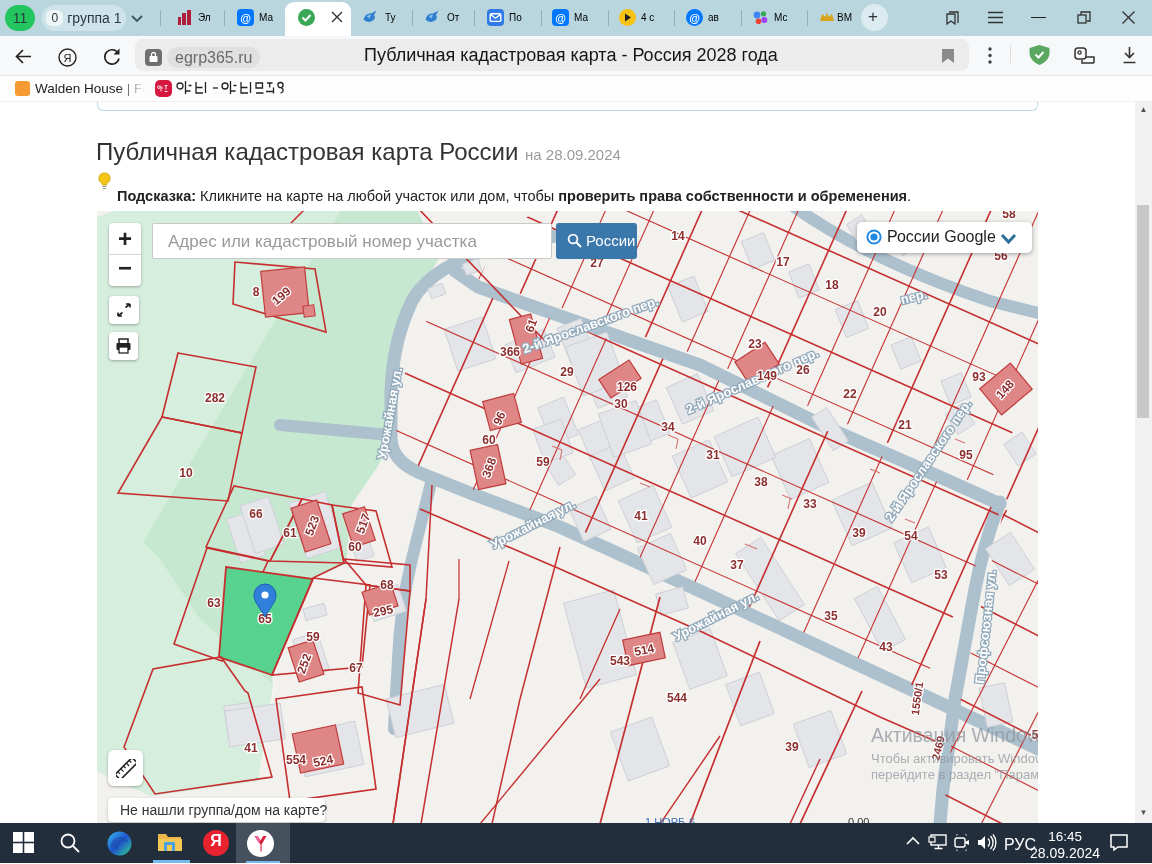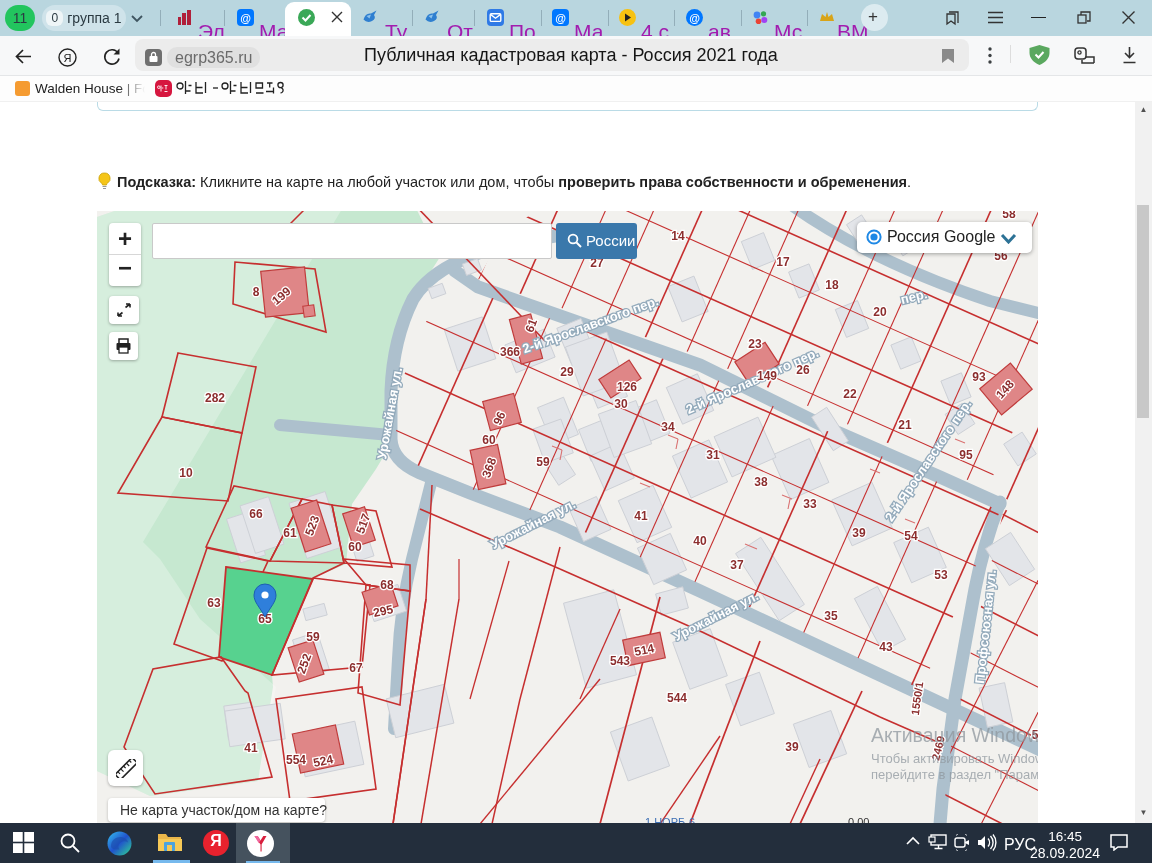--- a/index.html
+++ b/index.html
@@ -1,20 +1,20 @@
 <!DOCTYPE html>
 <html><head><meta charset="utf-8"><style>
 *{margin:0;padding:0;box-sizing:border-box}
 html,body{width:1152px;height:864px;overflow:hidden;font-family:"Liberation Sans",sans-serif}
 .abs{position:absolute}
 
 #tabbar{position:relative;width:1152px;height:36px;background:#b9d6df}
 .pill{position:absolute;top:5px;height:26px;border-radius:13px;background:#cfe3ea;display:flex;align-items:center;justify-content:center;color:#2b3a42;font-size:14px;white-space:nowrap}
 .tabico{position:absolute;top:9px;width:17px;height:17px}
-.tabtxt{position:absolute;top:20px;font-size:21px;color:#a21caf}
+.tabtxt{position:absolute;top:12px;font-size:10px;color:#000000}
 .sep{position:absolute;top:10px;width:1px;height:16px;background:#93aeb9}
 .winbtn{position:absolute;top:8px;color:#222;font-size:15px}
 
 #toolbar{position:relative;width:1152px;height:40px;background:#f7f8f9;border-bottom:1px solid #e4e6e8}
 
 #bmbar{position:relative;width:1152px;height:26px;background:#fdfdfd;border-bottom:1px solid #f0f0f0;box-sizing:border-box}
 
 #page{position:relative;width:1152px;height:721px;background:#ffffff;overflow:hidden}
 #map{position:absolute;left:97px;top:109px;width:941px;height:613px;overflow:hidden}
 .mbtn{position:absolute;background:#fff;border-radius:4px;box-shadow:0 1px 3px rgba(0,0,0,.3)}
@@ -150,21 +150,21 @@
       <path d="M16.5 1.5v6h-6z" fill="#222"></path>
     </svg>
   <div class="abs" style="left:135px;top:3px;width:834px;height:32px;border-radius:8px;background:#ececec"></div>
   <div class="abs" style="left:145px;top:13px;width:17px;height:17px;border-radius:4px;background:#6f6f6f"></div>
   <svg class="abs" style="left:148px;top:15px;width:11px;height:12px" viewBox="0 0 11 12">
       <rect x="1.5" y="5" width="8" height="6" rx="1" fill="#fff"></rect>
       <path d="M3.5 5V3.5a2 2 0 0 1 4 0V5" stroke="#fff" stroke-width="1.3" fill="none"></path>
     </svg>
   <div class="abs" style="left:167px;top:11px;width:93px;height:21px;border-radius:10px;background:#e0e0e0"></div>
   <div class="abs" style="left:175px;top:13px;font-size:16px;color:#6a6a6a">egrp365.ru</div>
-  <div class="abs" style="left:364px;top:9px;font-size:18px;color:#161616">Публичная кадастровая карта - Россия 2021 года</div>
+  <div class="abs" style="left:364px;top:9px;font-size:18px;color:#161616">Публичная кадастровая карта - Россия 2028 года</div>
   <svg class="abs" style="left:941px;top:12px;width:14px;height:16px" viewBox="0 0 14 16">
       <path d="M1 1h12v14l-6-4.5L1 15z" fill="#8a8a8a"></path>
     </svg>
   <svg class="abs" style="left:988px;top:11px;width:4px;height:17px" viewBox="0 0 4 17">
       <circle cx="2" cy="2" r="1.7" fill="#3c4043"></circle>
       <circle cx="2" cy="8.5" r="1.7" fill="#3c4043"></circle>
       <circle cx="2" cy="15" r="1.7" fill="#3c4043"></circle>
     </svg>
   <div class="abs" style="left:1010px;top:9px;width:1px;height:18px;background:#ddd"></div>
   <svg class="abs" style="left:1029px;top:9px;width:21px;height:20px" viewBox="0 0 21 20">
@@ -202,25 +202,26 @@
       <path d="M65 2v11h7M65 7.5h6.5M74.5 2v11"></path>
       <path d="M80 3h6.5v5H80zM80 13h7.5"></path>
       <path d="M91 3h5.5M93.7 3v4.5m-3.7 4h8M97.5 7.5v6"></path>
       <path d="M104.5 2.5a2.6 2.6 0 1 0 0 5.2 2.6 2.6 0 0 0 0-5.2zm0 5.2a2.6 2.6 0 1 1 0 5.2"></path>
     </g>
   </svg>
 </div>
 
 <div id="page">
   <div class="abs" style="left:97px;top:-10px;width:941px;height:19px;border:1px solid #badbe6;border-top:none;border-radius:0 0 6px 6px"></div>
+  <div class="abs" style="left:96px;top:36px;font-size:24px;color:#333">Публичная кадастровая карта России <span style="font-size:15px;color:#9a9a9a">на 28.09.2024</span></div>
   <svg class="abs" style="left:98px;top:70px;width:13px;height:18px" viewBox="0 0 13 18">
       <path d="M6.5 1a5.5 5.5 0 0 1 3 10.2c-.8.5-1 1-1 1.8h-4c0-.8-.2-1.3-1-1.8A5.5 5.5 0 0 1 6.5 1z" fill="#f5c518" stroke="#caa20a" stroke-width=".8"></path>
       <path d="M4.5 14.5h4M5 16.5h3" stroke="#999" stroke-width="1"></path>
     </svg>
-  <div class="abs" style="left:117px;top:72px;font-size:14.5px;color:#222"><b>Подсказка:</b> Кликните на карте на любой участок или дом, чтобы <b>проверить права собственности и обременения</b>.</div>
+  <div class="abs" style="left:117px;top:86px;font-size:14.5px;color:#222"><b>Подсказка:</b> Кликните на карте на любой участок или дом, чтобы <b>проверить права собственности и обременения</b>.</div>
 
   <div id="map">
       <svg width="941" height="613" viewBox="97 212 941 613" style="position:absolute;left:0;top:0">
         <defs>
           <clipPath id="cNE">
             <polygon points="548,205 1038,205 1038,520 1000,496 700,357 478,280 505,232"></polygon>
           </clipPath>
           <clipPath id="cC">
             <polygon points="484,296 700,373 1000,512 985,570 952,706 850,655 700,585 560,522 466,488 408,462 396,436 398,392 423,327 452,287"></polygon>
           </clipPath>
@@ -518,47 +519,48 @@
         <path d="M9.5 4.5L14 1m0 0h-4m4 0v3.5M6.5 9.5L2 13m0 0h4m-4 0V9.5" stroke="#222" stroke-width="1.6" fill="none"></path>
       </svg>
     <div class="mbtn" style="left:12px;top:121px;width:29px;height:28px"></div>
     <svg class="abs" style="left:18px;top:127px;width:17px;height:16px" viewBox="0 0 17 16">
         <path d="M4 5V1h9v4" fill="none" stroke="#222" stroke-width="1.5"></path>
         <rect x="1.5" y="5" width="14" height="7" rx="1" fill="#222"></rect>
         <rect x="4" y="9" width="9" height="6" fill="#fff" stroke="#222" stroke-width="1.3"></rect>
       </svg>
 
     <div class="abs" style="left:55px;top:12px;width:400px;height:36px;background:#fff;border:1px solid #c9c9c9;border-radius:2px"></div>
+    <div class="abs" style="left:71px;top:21px;font-size:17px;color:#9a9a9a">Адрес или кадастровый номер участка</div>
     <div class="abs" style="left:459px;top:12px;width:81px;height:36px;background:#3a78ab;border-radius:3px"></div>
     <svg class="abs" style="left:470px;top:22px;width:15px;height:15px" viewBox="0 0 15 15">
         <circle cx="6" cy="6" r="4.4" fill="none" stroke="#fff" stroke-width="1.8"></circle>
         <path d="M9.5 9.5L14 14" stroke="#fff" stroke-width="2"></path>
       </svg>
     <div class="abs" style="left:489px;top:21px;font-size:15px;color:#fff">России</div>
 
     <div class="abs" style="left:760px;top:11px;width:175px;height:31px;background:#fff;border-radius:5px;box-shadow:0 1px 4px rgba(0,0,0,.35)"></div>
     <svg class="abs" style="left:769px;top:18px;width:16px;height:16px" viewBox="0 0 16 16">
         <circle cx="8" cy="8" r="6.6" fill="none" stroke="#1e88e5" stroke-width="2"></circle>
         <circle cx="8" cy="8" r="3.6" fill="#1e88e5"></circle>
       </svg>
-    <div class="abs" style="left:790px;top:17px;font-size:16px;color:#222">Россия Google</div>
+    <div class="abs" style="left:790px;top:17px;font-size:16px;color:#222">России Google</div>
     <svg class="abs" style="left:903px;top:22px;width:17px;height:11px" viewBox="0 0 17 11">
         <path d="M2 2l6.5 7L15 2" stroke="#2d7296" stroke-width="3" fill="none"></path>
       </svg>
 
     <div class="mbtn" style="left:11px;top:539px;width:35px;height:36px;border-radius:6px"></div>
     <svg class="abs" style="left:19px;top:548px;width:20px;height:19px" viewBox="0 0 20 19">
         <g transform="rotate(-45 10 9.5)">
           <rect x="-2" y="6" width="24" height="7.5" rx="1.5" fill="#fff" stroke="#222" stroke-width="1.6"></rect>
           <path d="M2 6v3m4-3v4m4-4v3m4-3v4m4-4v3" stroke="#222" stroke-width="1.2"></path>
         </g>
       </svg>
 
     <div class="abs" style="left:11px;top:587px;width:217px;height:24px;background:#fff;border-radius:4px;box-shadow:0 1px 3px rgba(0,0,0,.25)"></div>
-    <div class="abs" style="left:23px;top:591px;font-size:14px;color:#333">Не карта участок/дом на карте?</div>
+    <div class="abs" style="left:23px;top:591px;font-size:14px;color:#333">Не нашли группа/дом на карте?</div>
   </div>
 
   <div id="sbar">
     <div style="position:absolute;top:0;left:0;width:17px;height:15px;background:#f1f1f1;text-align:center;font-size:8px;color:#505050;line-height:15px">▲</div>
     <div id="sthumb" style="top:103px;height:213px"></div>
     <div style="position:absolute;bottom:3px;left:0;width:17px;height:15px;background:#f1f1f1;text-align:center;font-size:8px;color:#505050;line-height:15px">▼</div>
   </div>
 </div>
 
 <div id="taskbar">

